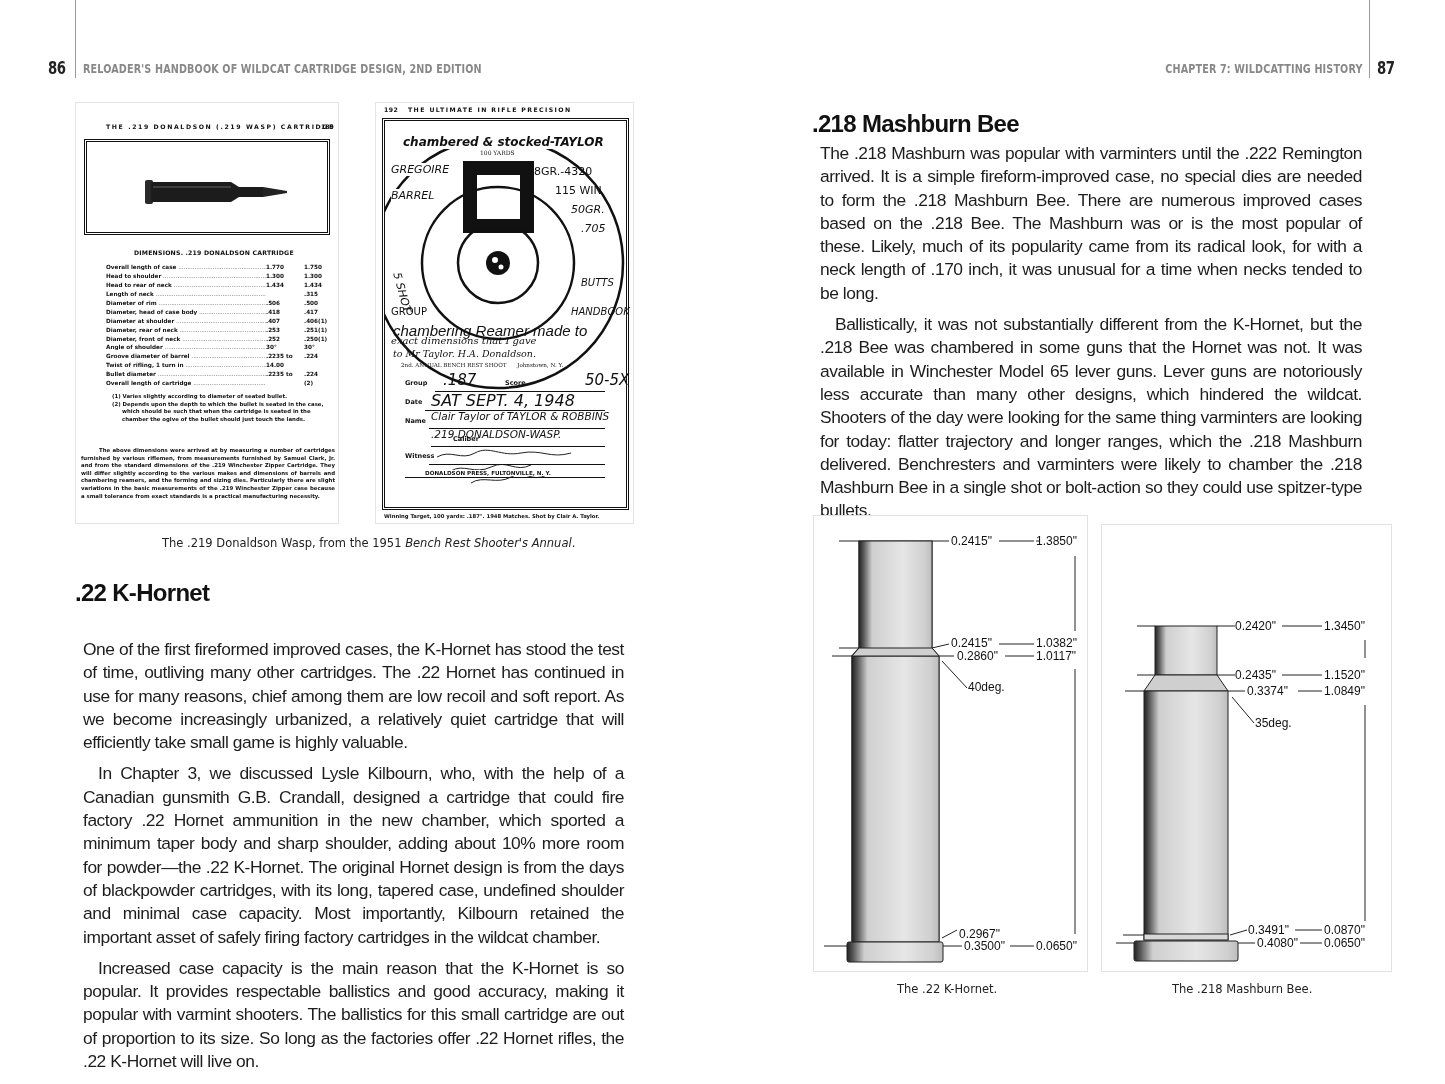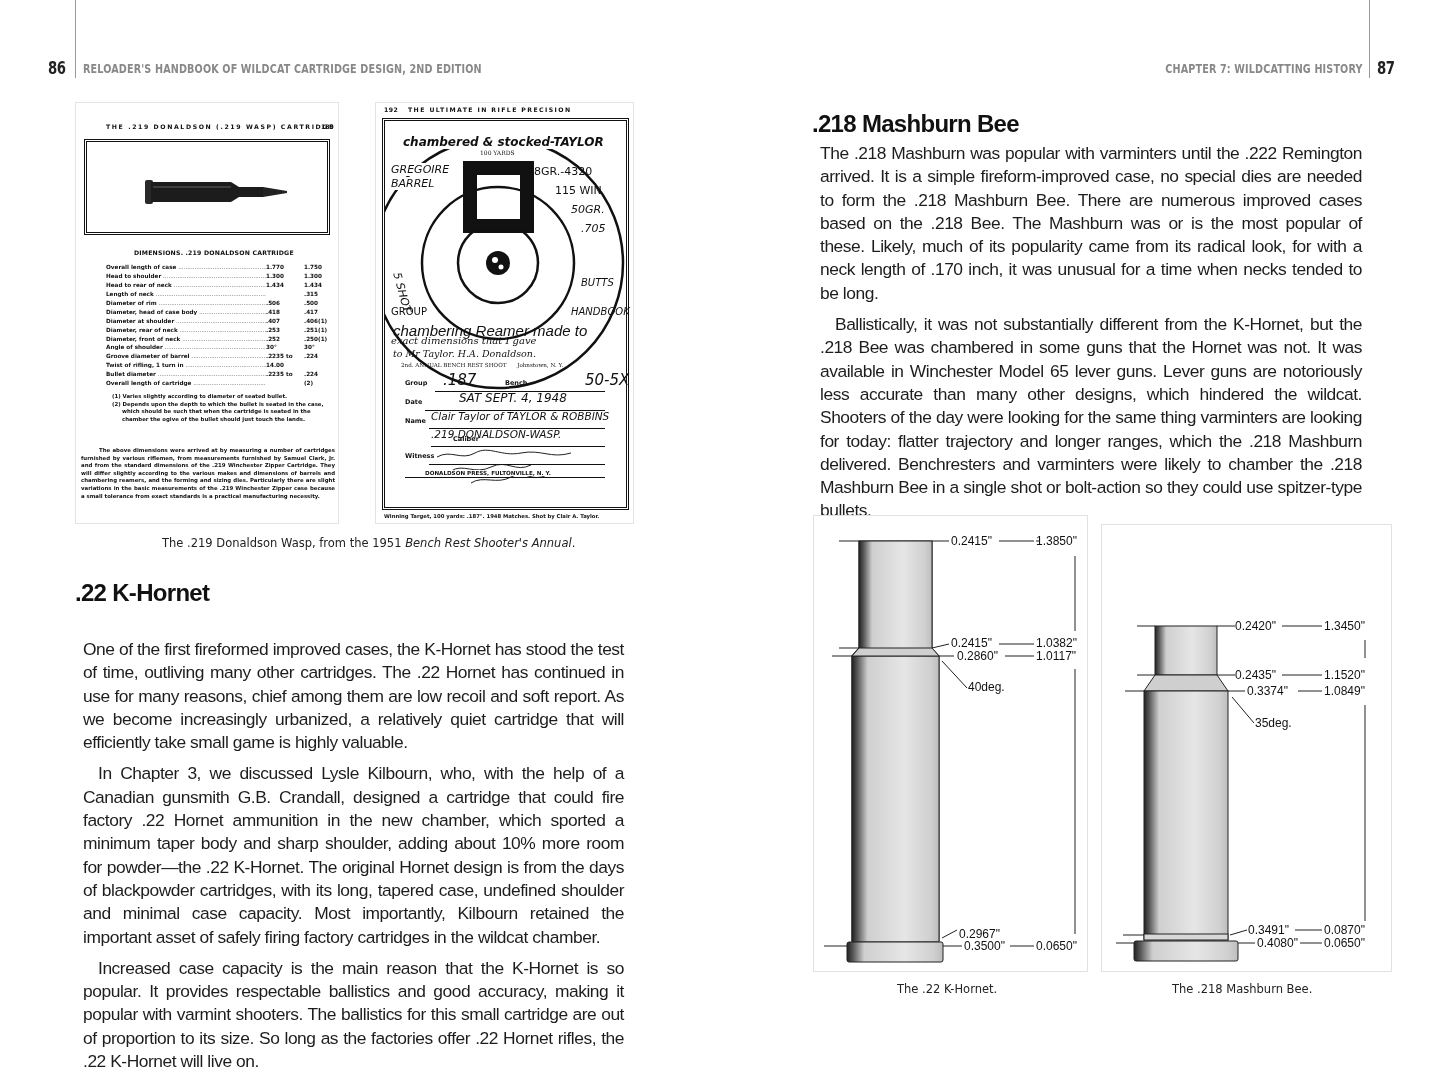--- a/index.html
+++ b/index.html
@@ -162,42 +162,42 @@
       <circle cx="113" cy="142" r="40" fill="none" stroke="#111" stroke-width="2.5"></circle>
       <circle cx="113" cy="142" r="12" fill="#111"></circle>
       <circle cx="110" cy="139" r="3" fill="#fff"></circle>
       <circle cx="116" cy="146" r="2.5" fill="#fff"></circle>
       <rect x="85" y="47" width="57" height="58" fill="none" stroke="#111" stroke-width="14"></rect>
       <rect x="80" y="42" width="67" height="68" fill="none" stroke="#111" stroke-width="1"></rect>
     </svg>
     <div class="tgt-hand" style="left:18px; top:14px; font-size:12px; background:#fff;">chambered &amp; stocked-TAYLOR</div>
     <div class="abs" style="left:95px; top:28px; font-size:6px; font-family:'DejaVu Serif',serif; background:#fff;">100 YARDS</div>
     <div class="tgt-hand" style="left:6px; top:42px; font-size:11px; font-weight:normal; background:#fff;">GREGOIRE</div>
-    <div class="tgt-hand" style="left:6px; top:56px; font-size:11px; font-weight:normal; background:#fff;">BARREL</div>
+    <div class="tgt-hand" style="left:6px; top:68px; font-size:11px; font-weight:normal; background:#fff;">BARREL</div>
     <div class="tgt-hand" style="left:142px; top:44px; font-size:11px; font-weight:normal; font-style:normal;">28GR.-4320</div>
     <div class="tgt-hand" style="left:170px; top:63px; font-size:11px; font-weight:normal; font-style:normal;">115 WIN</div>
     <div class="tgt-hand" style="left:186px; top:82px; font-size:11px; font-weight:normal;">50GR.</div>
     <div class="tgt-hand" style="left:196px; top:101px; font-size:11px; font-weight:normal;">.705</div>
     <div class="tgt-hand" style="left:0px; top:150px; font-size:11px; font-weight:normal; transform:rotate(75deg); transform-origin:left top; left:18px;">5 SHOT</div>
     <div class="tgt-hand" style="left:6px; top:185px; font-size:10px; font-weight:normal; font-style:normal;">GROUP</div>
     <div class="tgt-hand" style="left:196px; top:156px; font-size:10px; font-weight:normal;">BUTTS</div>
     <div class="tgt-hand" style="left:186px; top:185px; font-size:10px; font-weight:normal;">HANDBOOK</div>
     <div class="tgt-hand" style="left:8px; top:201px; font-size:15px; font-weight:normal; font-family:Liberation Sans, sans-serif;">chambering Reamer made to</div>
     <div class="tgt-hand" style="left:6px; top:214px; font-size:10px; font-weight:normal; font-family:'DejaVu Serif',serif;">exact dimensions that I gave</div>
     <div class="tgt-hand" style="left:8px; top:227px; font-size:9.5px; font-weight:normal; font-family:'DejaVu Serif',serif;">to Mr Taylor.  H.A. Donaldson.</div>
     <div class="abs" style="left:16px; top:241px; font-size:5.6px; font-family:'DejaVu Serif',serif; white-space:pre;">2nd. ANNUAL BENCH REST SHOOT      Johnstown, N. Y.</div>
 
     <div class="abs" style="left:20px; top:258px; font-size:6.5px; font-weight:bold;">Group</div>
     <div class="tgt-hand" style="left:58px; top:250px; font-size:15px; font-weight:normal;">.187</div>
-    <div class="abs" style="left:120px; top:258px; font-size:6.5px; font-weight:bold;">Bench</div>
+    <div class="abs" style="left:120px; top:258px; font-size:6.5px; font-weight:bold;">Score</div>
     <div class="tgt-hand" style="left:152px; top:250px; font-size:15px; font-weight:normal;margin-left:48px;">50-5X</div>
     <div class="tgt-line" style="left:50px; top:270px; width:170px;"></div>
 
     <div class="abs" style="left:20px; top:277px; font-size:6.5px; font-weight:bold;">Date</div>
-    <div class="tgt-hand" style="left:46px; top:270px; font-size:12px; font-weight:normal;margin-left:28px;">SAT SEPT. 4, 1948</div>
+    <div class="tgt-hand" style="left:46px; top:270px; font-size:16px; font-weight:normal;">SAT SEPT. 4, 1948</div>
     <div class="tgt-line" style="left:40px; top:289px; width:180px;"></div>
 
     <div class="abs" style="left:20px; top:296px; font-size:6.5px; font-weight:bold;">Name</div>
     <div class="tgt-hand" style="left:46px; top:289px; font-size:10.5px; font-weight:normal;">Clair Taylor of TAYLOR &amp; ROBBINS</div>
     <div class="tgt-line" style="left:44px; top:307px; width:176px;"></div>
 
     <div class="abs" style="left:20px; top:314px; font-size:6.5px; font-weight:bold;padding-left:48px;">Caliber</div>
     <div class="tgt-hand" style="left:46px; top:307px; font-size:10.5px; font-weight:normal;">.219 DONALDSON-WASP.</div>
     <div class="tgt-line" style="left:46px; top:325px; width:174px;"></div>
 

